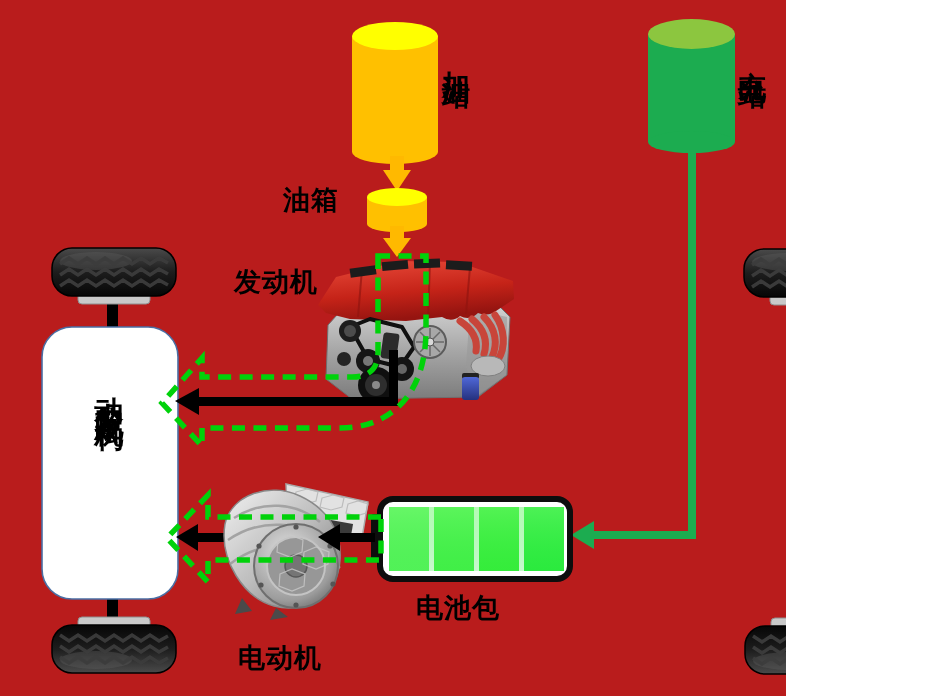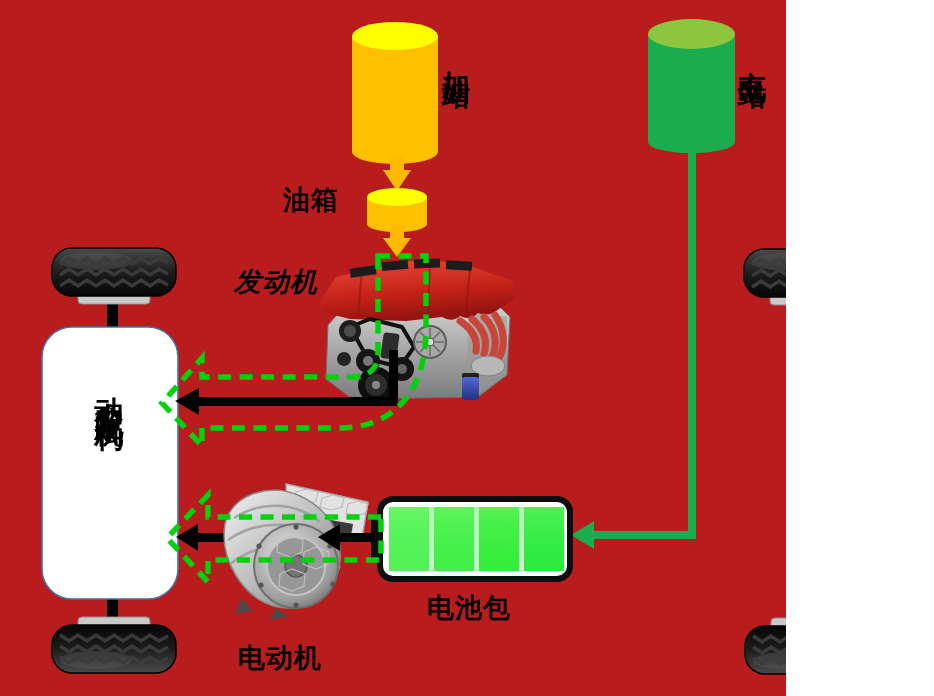--- a/index.html
+++ b/index.html
@@ -12,24 +12,24 @@
     position:absolute;color:#000;font-weight:bold;font-size:27px;line-height:1.05;
     white-space:nowrap;letter-spacing:1px;
   }
   .vlbl{
     writing-mode:vertical-rl;text-orientation:upright;letter-spacing:5px;
     white-space:normal;
   }
   .lbl-gas{left:441px;top:48px;font-size:28px;}
   .lbl-charge{left:737px;top:48px;font-size:28px;}
   .lbl-fueltank{left:283px;top:186px;}
-  .lbl-engine{left:234px;top:268px;font-style:italic;}
+  .lbl-engine{left:234px;top:268px;}
   .lbl-powersplit{left:94px;top:374px;font-size:29px;}
   .lbl-motor{left:238px;top:644px;}
-  .lbl-battery{left:427px;top:594px;}
+  .lbl-battery{left:416px;top:594px;}
 </style>
 </head>
 <body>
 
 <div class="stage">
 
 <svg class="art" width="934" height="696" viewBox="0 0 934 696">
   <defs>
     <linearGradient id="gMetal" x1="0" y1="0" x2="0" y2="1">
       <stop offset="0" stop-color="#dcdcdc"></stop>

